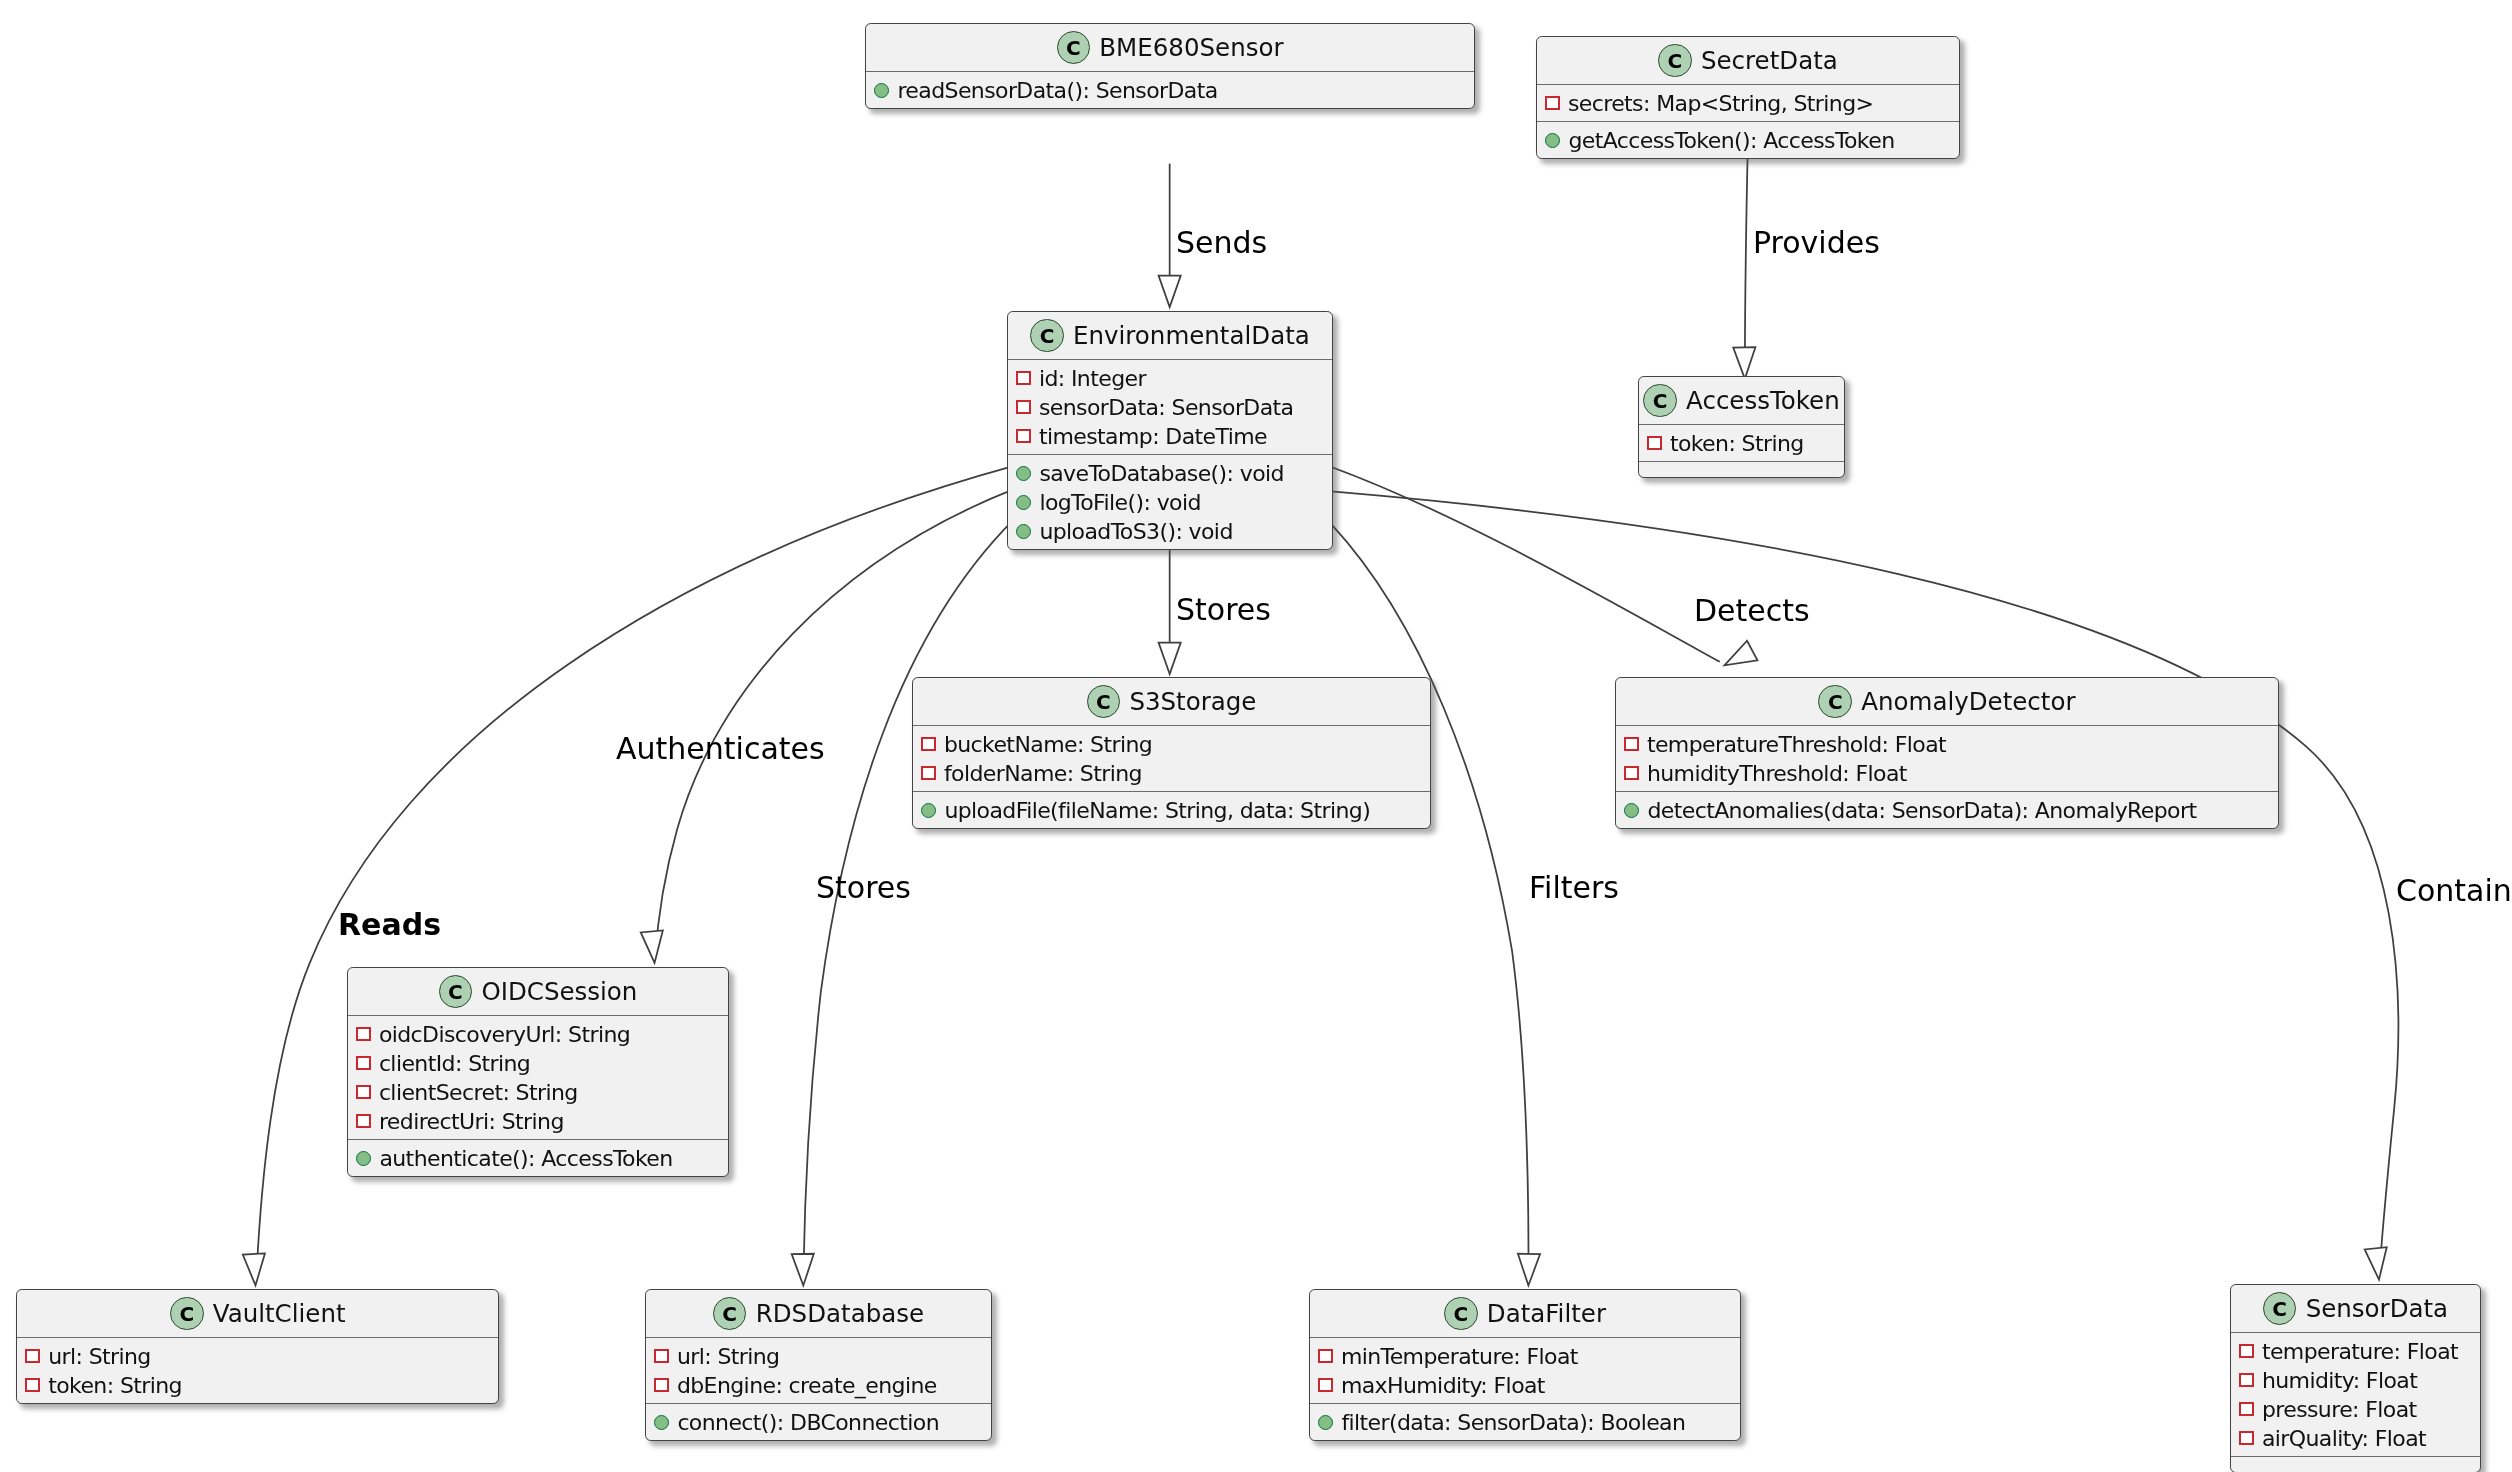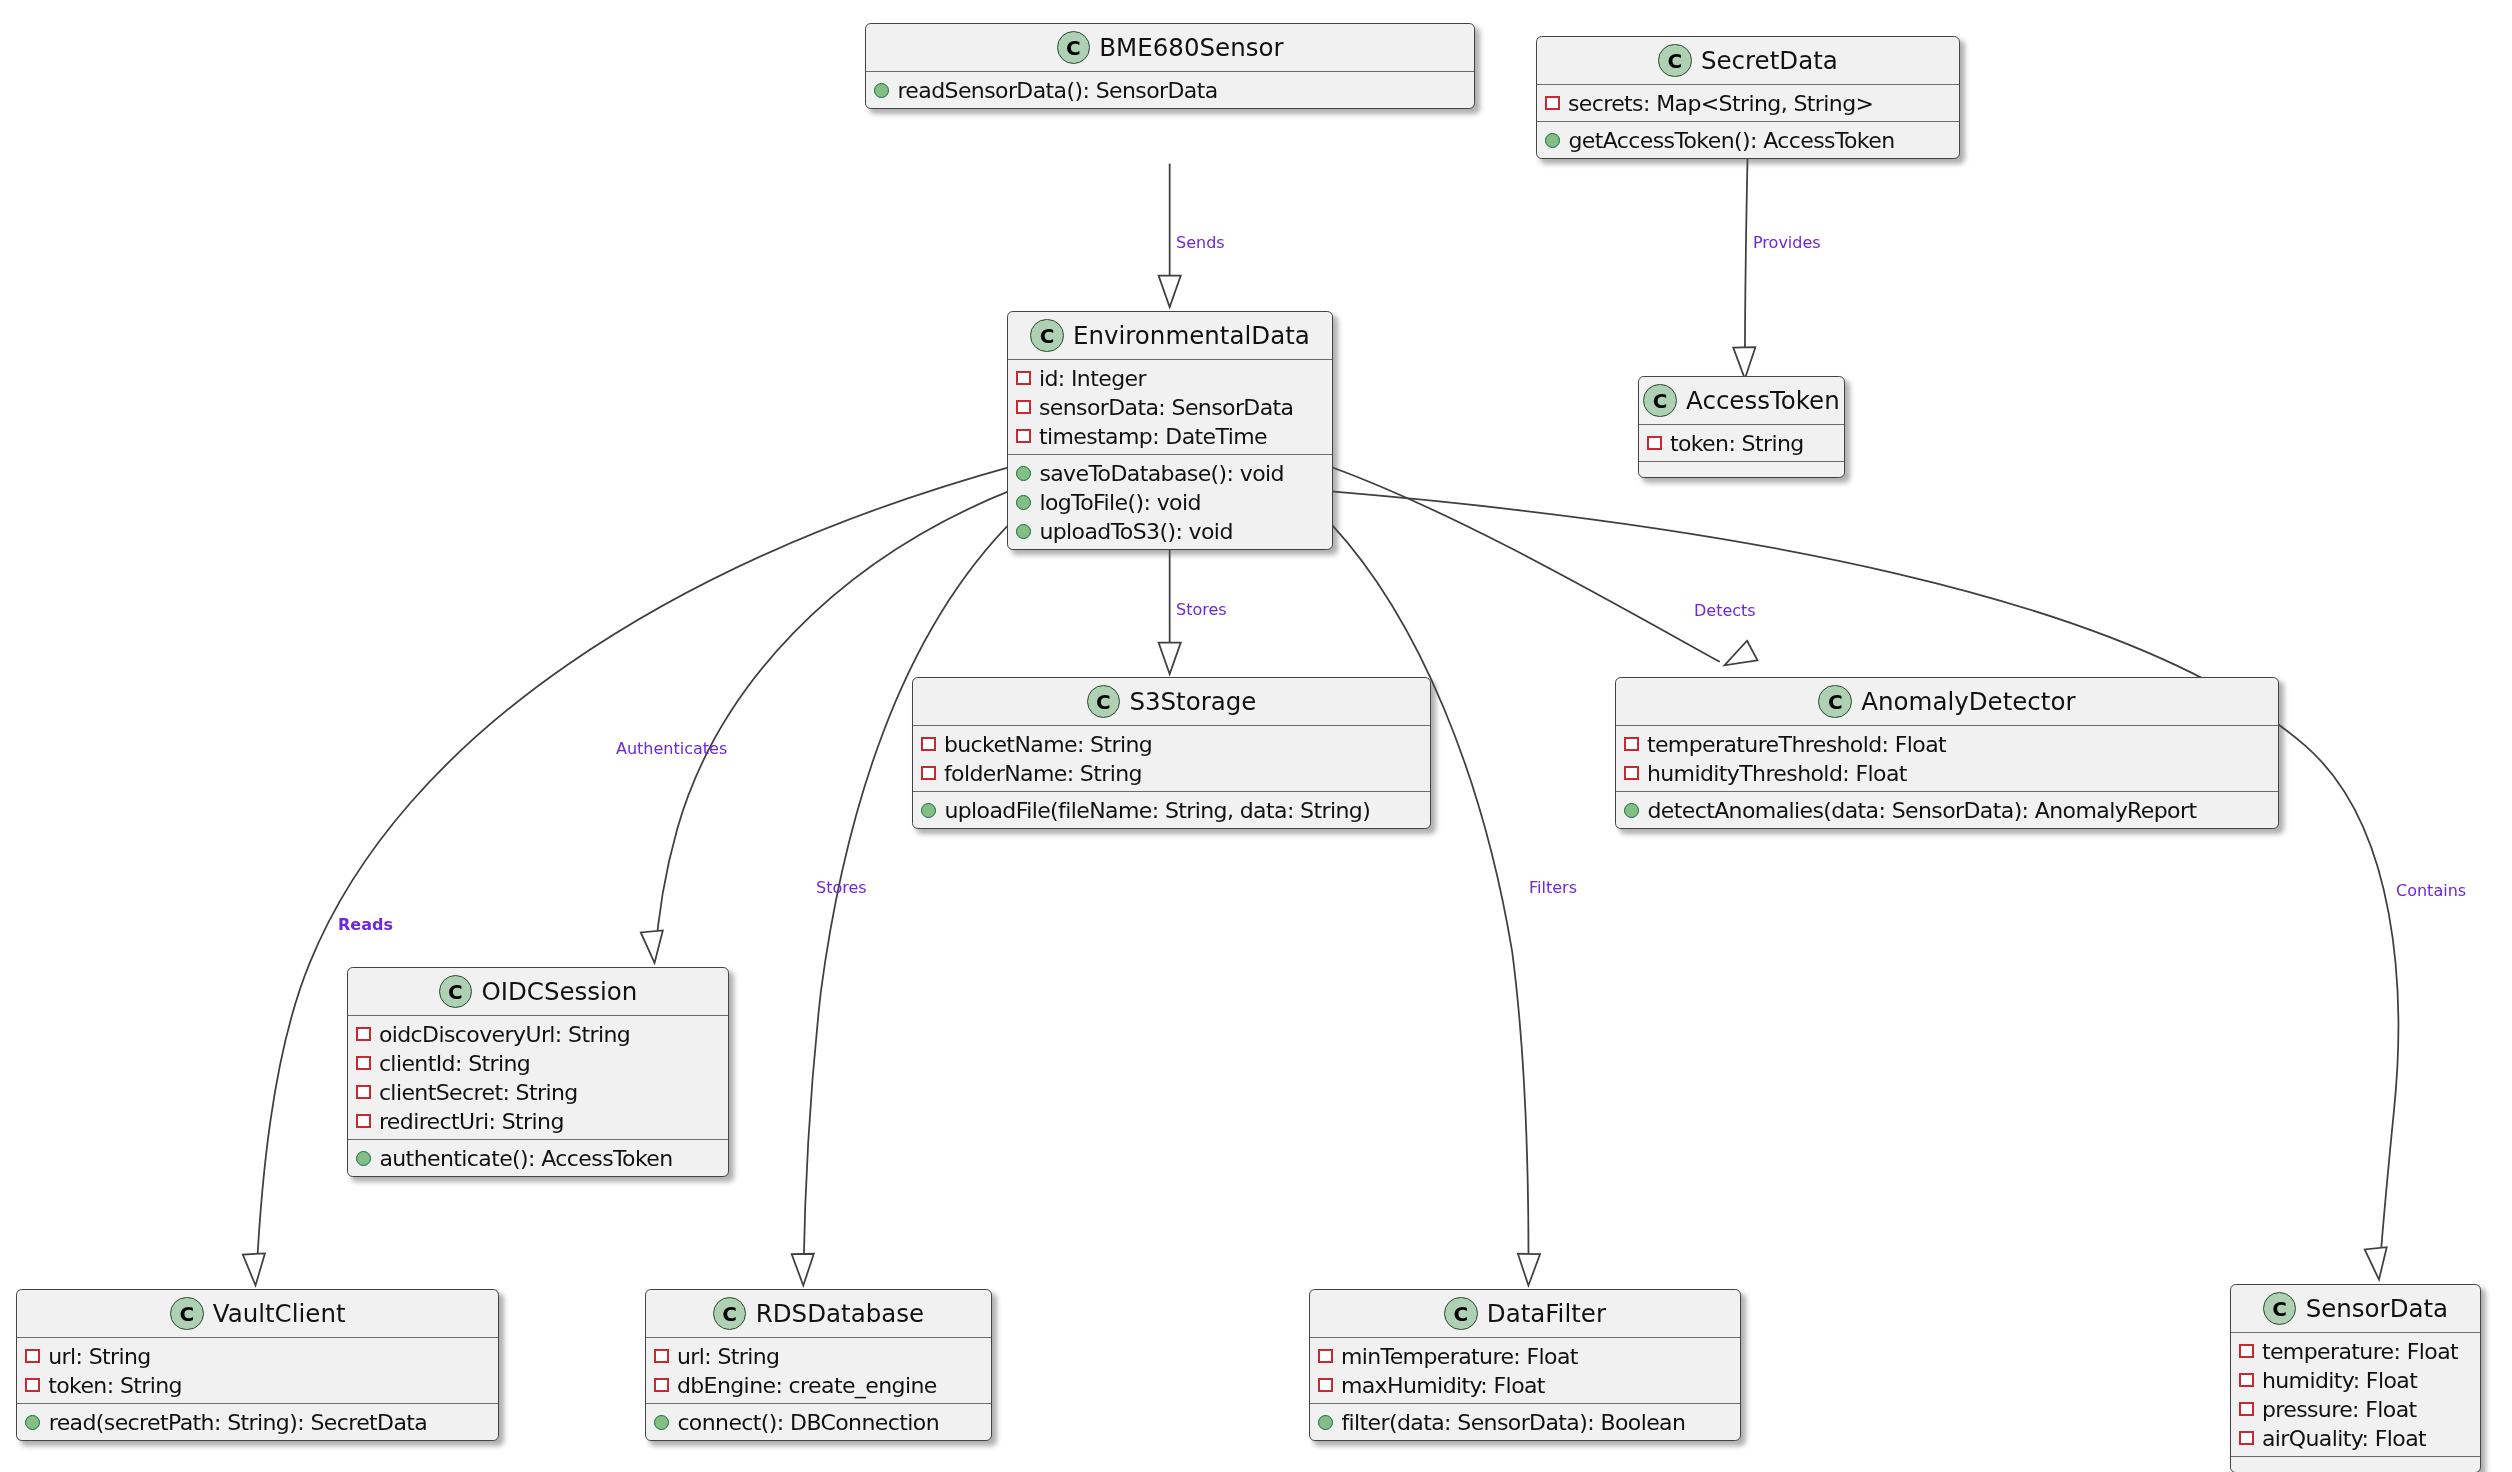--- a/index.html
+++ b/index.html
@@ -7,23 +7,23 @@
     position:relative;
     width:2512px;height:1473px;
     background:#ffffff;
     overflow:hidden;
     font-family:"DejaVu Sans","Liberation Sans",sans-serif;
     color:#111;
   }
   svg.edge-layer{position:absolute;left:0;top:0;width:2512px;height:1473px;}
   .edge-label{
     position:absolute;
-    font-size:16px;
+    font-size:30px;
     line-height:29px;
-    color:#6d28d9;
+    color:#000000;
     white-space:nowrap;
   }
   .uml-class{
     position:absolute;
     box-sizing:border-box;
     background:#F1F1F1;
     border:1.8px solid #434343;
     border-radius:5.8px;
     box-shadow:4.1px 4.1px 5.3px rgba(80,80,80,.45);
     font-size:22px;
@@ -247,26 +247,20 @@
       <div class="uml-comp">
         <div class="uml-member">
           <span class="icon-field"></span>
           <span>url: String</span>
         </div>
         <div class="uml-member">
           <span class="icon-field"></span>
           <span>token: String</span>
         </div>
       </div>
-      <div class="uml-comp">
-        <div class="uml-member">
-          <span class="icon-method"></span>
-          <span>read(secretPath: String): SecretData</span>
-        </div>
-      </div>
     </div>
     <div class="uml-class" style="left: 645px; top: 1289px; width: 347px;">
       <div class="uml-title">
         <span class="class-badge">C</span>
         <span>RDSDatabase</span>
       </div>
       <div class="uml-comp">
         <div class="uml-member">
           <span class="icon-field"></span>
           <span>url: String</span>

